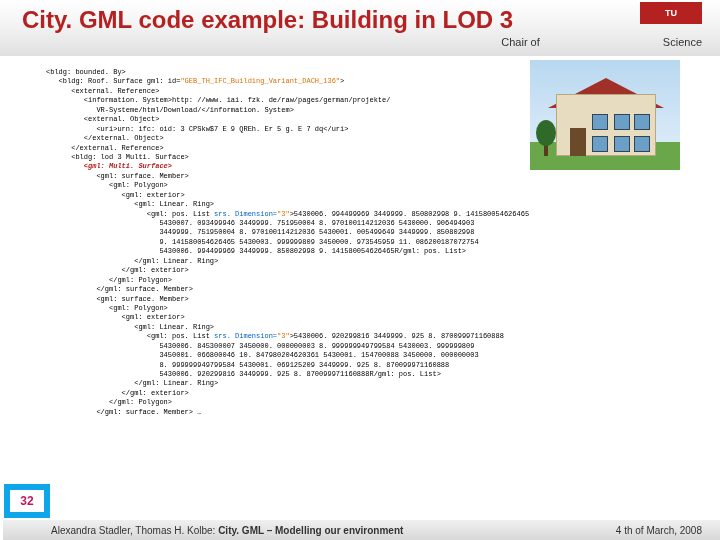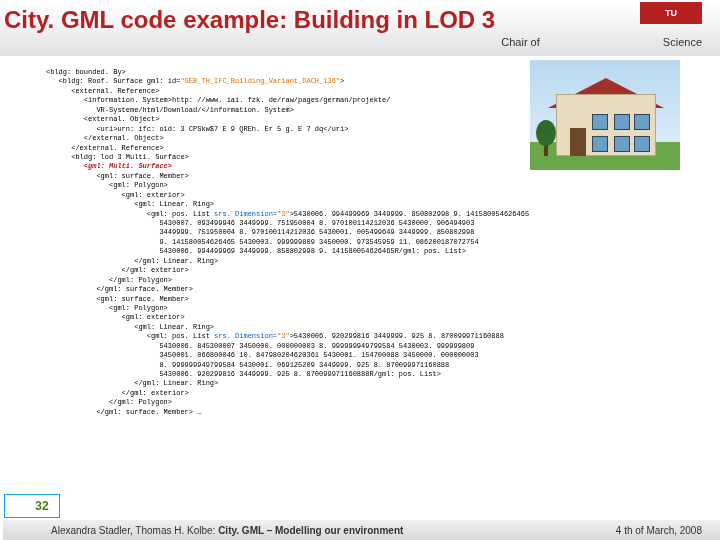--- a/index.html
+++ b/index.html
@@ -17,21 +17,21 @@
     height: 540px;
     position: relative;
     box-sizing: border-box;
   }
   .titlebar {
     position: absolute;
     top: 0; left: 0; right: 0;
     height: 56px;
     background: linear-gradient(to bottom, #ffffff 0%, #f5f5f5 40%, #e0e0e0 100%);
     box-sizing: border-box;
-    padding: 6px 18px 0 4px;
+    padding: 6px 18px 0 22px;
   }
   .titlebar .title {
     color: #b52020;
     font-size: 24px;
     font-weight: bold;
     letter-spacing: 0;
   }
   .titlebar .subtitle-row {
     position: absolute;
     right: 18px;
@@ -101,29 +101,28 @@
   .code .mus { color: #b52020; font-weight: bold; font-style: italic; }
   .code .attr { color: #e07000; }
   .code .attrb { color: #0060c0; }
 
   .slide-number {
     position: absolute;
     left: 4px;
     bottom: 22px;
     width: 34px;
     height: 22px;
-    border: 1px solid #0ea5e9;
+    border: 6px solid #0ea5e9;
     background: #fff;
-    color: #4d7c0f;
+    color: #be185d;
     font-size: 12px;
     display: flex;
     align-items: center;
     justify-content: center;
     font-weight: bold;
-    padding-left: 20px;
   }
   .slide-number::before{
     content:"";
     position:absolute;
     left:-3px;top:-3px;
     width:34px;height:22px;
     border:1px solid #b52020;
     z-index:-1;
   }
   .footerbar {

